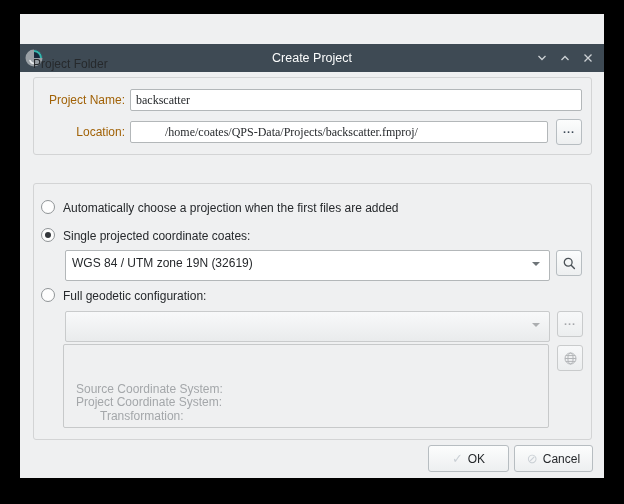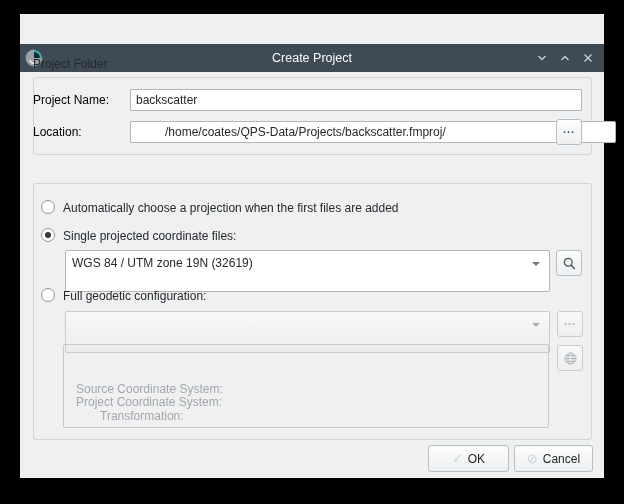--- a/index.html
+++ b/index.html
@@ -36,27 +36,27 @@
   .group-label {
     position:absolute; left:13px; font-size:12px; color:#26292c;
   }
   .groupbox {
     position:absolute; left:13px; width:559px;
     border:1px solid #d3d4d5; border-radius:3px; background:transparent;
   }
 
   
   .field-label {
-    position:absolute; left:13px; width:92px; text-align:left;
-    font-size:12px; color:#000000; height:15px; line-height:15px;
+    position:absolute; left:13px; width:92px; text-align:right;
+    font-size:12px; color:#a16207; height:15px; line-height:15px;
   }
   .textinput {
     position:absolute; height:22px;
     border:1px solid #b3b7b9; border-radius:2px; background:#fff;
-    font-family:Liberation Sans, sans-serif; font-size:12px; color:#26292c;
+    font-family:Liberation Serif, serif; font-size:12px; color:#26292c;
     padding:0 5px; outline:none;
   }
   .smallbtn {
     position:absolute; width:26px; height:26px;
     border:1px solid #b7bdc1; border-radius:3px;
     background:linear-gradient(#fcfdfd, #edeff0);
     display:flex; align-items:center; justify-content:center;
     cursor:pointer;
   }
   .smallbtn.disabled { border-color:#c9cbcc; background:linear-gradient(#f7f8f9, #eceeef); cursor:default; }
@@ -69,21 +69,21 @@
     border:1px solid #909497; background:#fdfdfd; cursor:pointer;
   }
   .radio[data-checked="true"]::after {
     content:""; position:absolute; left:3px; top:3px; width:6px; height:6px;
     border-radius:50%; background:#33373b;
   }
   .radio-label { position:absolute; font-size:12px; color:#26292c; height:15px; line-height:15px; }
 
   
   .combo {
-    position:absolute; height:42px;
+    position:absolute; height:31px;
     border:1px solid #b3b7b9; border-radius:2px; background:#fff;
     cursor:pointer;
   }
   .combo.disabled {
     border-color:#c9cbcc;
     background:linear-gradient(#f8f9fa, #e9ebec);
     cursor:default;
   }
   .combo-text {
     position:absolute; left:6px; top:0; line-height:24px;
@@ -148,32 +148,32 @@
     </span>
   </div>
 
   <div class="group-label" style="top:43px;">Project Folder</div>
   <div class="groupbox" style="top:63px; height:78px;"></div>
 
   <div class="field-label" style="top:79px;">Project Name:</div>
   <input class="textinput" style="left: 110px; top: 75px; width: 452px;" value="backscatter">
 
   <div class="field-label" style="top:111px;">Location:</div>
-  <input class="textinput" style="left: 110px; top: 107px; width: 486px; padding-left: 34px;" value="/home/coates/QPS-Data/Projects/backscatter.fmproj/">
+  <input class="textinput" style="left: 110px; top: 107px; width: 418px; padding-left: 34px;" value="/home/coates/QPS-Data/Projects/backscatter.fmproj/">
   <div class="smallbtn" style="left:536px; top:105px;">
     <span class="dots">...</span>
   </div>
 
   <div class="groupbox" style="top:169px; height:257px;"></div>
 
   <span class="radio" style="left:21px; top:186px;" data-checked="false"></span>
   <span class="radio-label" style="left:43px; top:187px;">Automatically choose a projection when the first files are added</span>
 
   <span class="radio" style="left:21px; top:214px;" data-checked="true"></span>
-  <span class="radio-label" style="left:43px; top:215px;">Single projected coordinate files:</span>
+  <span class="radio-label" style="left:43px; top:215px;">Single projected coordinate coates:</span>
 
   <div class="combo" style="left:45px; top:236px; width:485px;">
     <span class="combo-text">WGS 84 / UTM zone 19N (32619)</span>
     <span class="combo-arrow"></span>
   </div>
   <div class="smallbtn" style="left:536px; top:236px;">
     <svg width="15" height="15" viewBox="0 0 15 15">
       <circle cx="6.2" cy="6.2" r="3.9" fill="none" stroke="#4a5156" stroke-width="1.3"></circle>
       <line x1="9.2" y1="9.2" x2="12.4" y2="12.4" stroke="#4a5156" stroke-width="1.4" stroke-linecap="round"></line>
     </svg>

